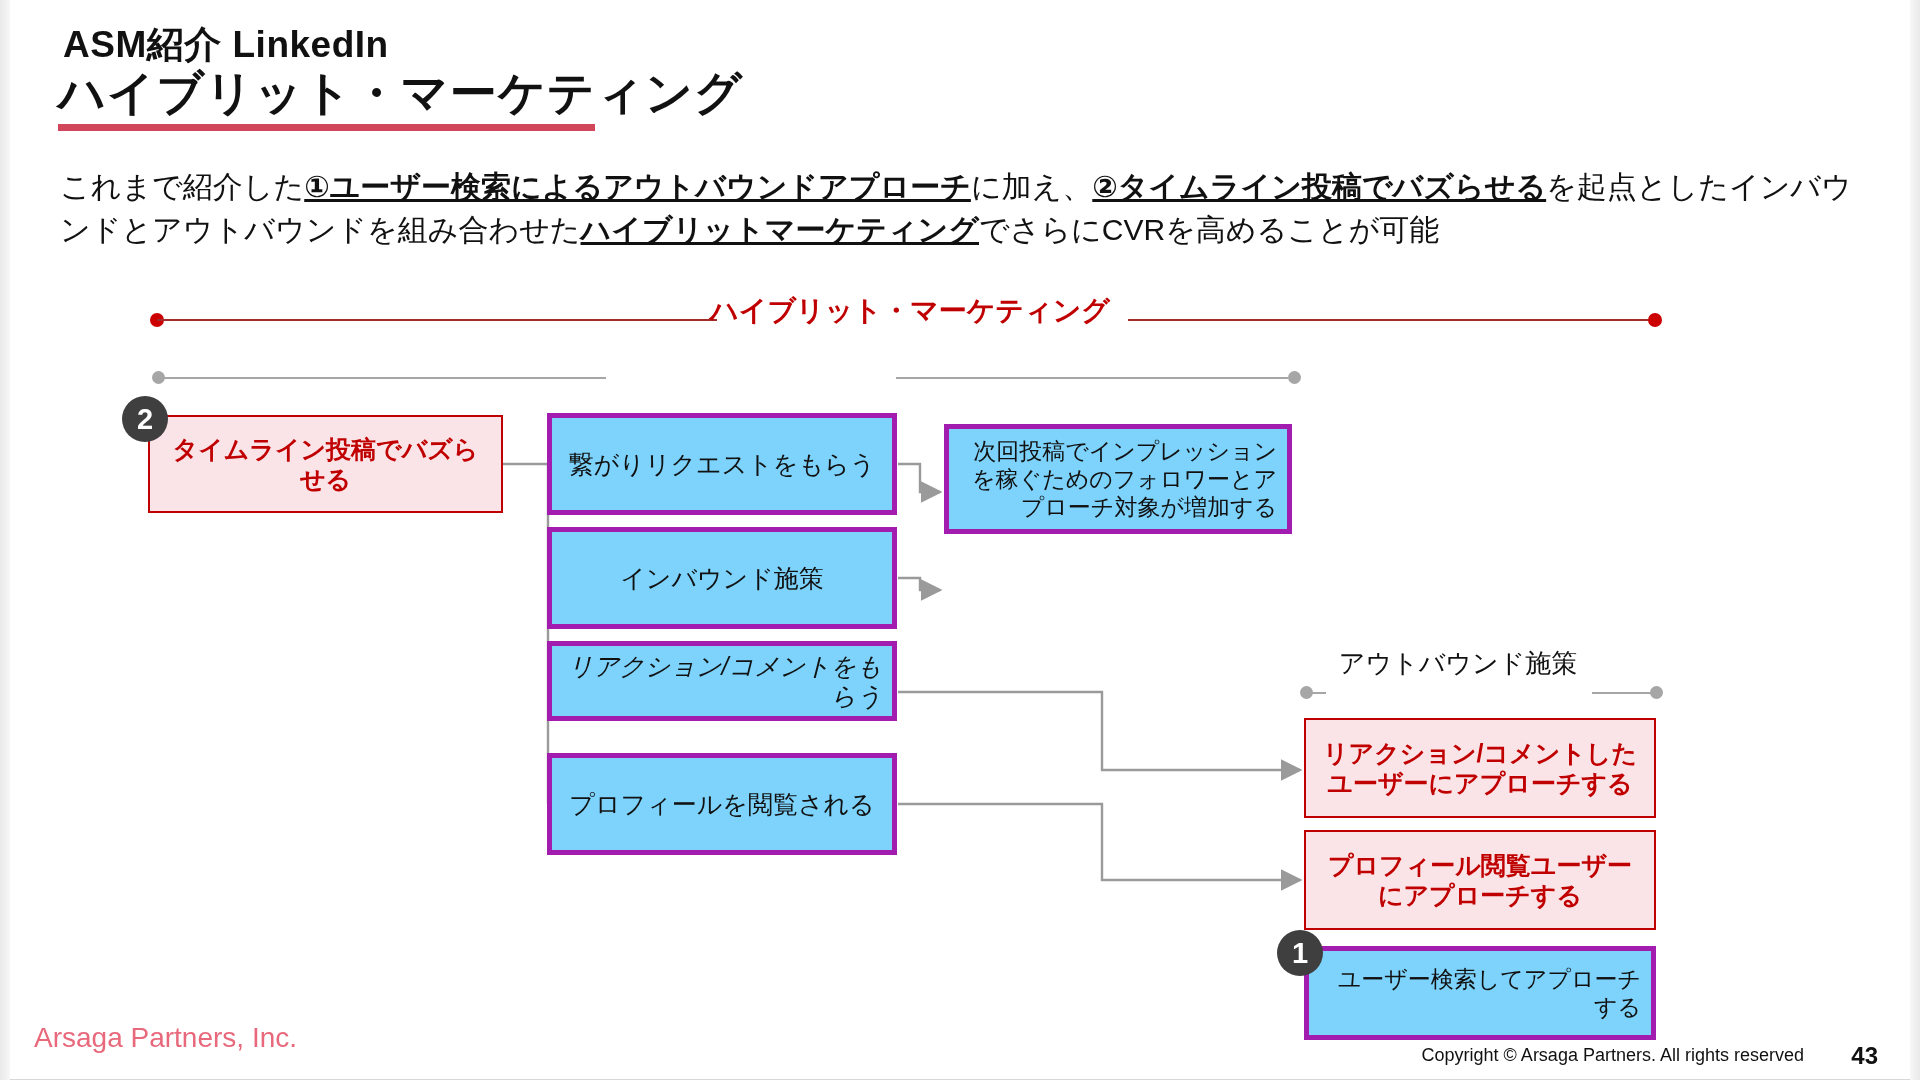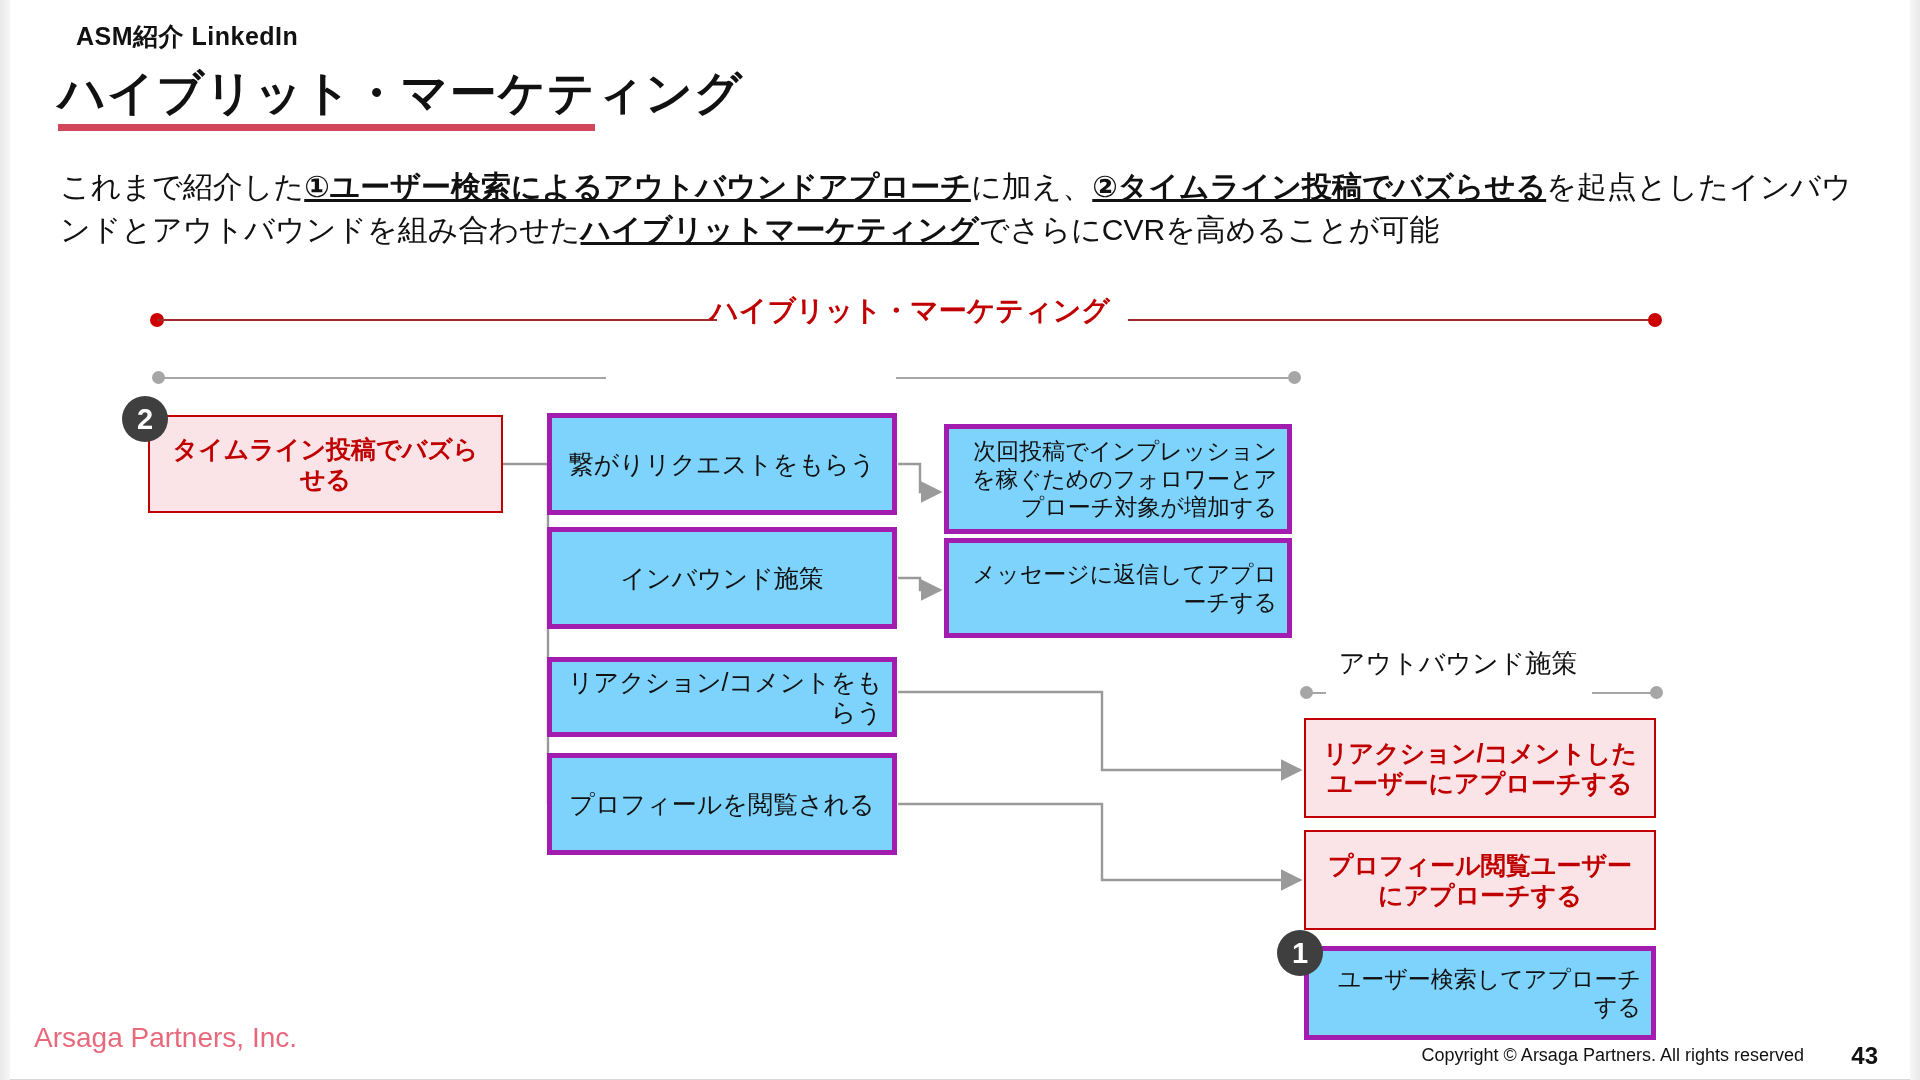--- a/index.html
+++ b/index.html
@@ -27,23 +27,23 @@
     width: 10px;
     height: 1080px;
     background: linear-gradient(to right, #e9e9e9, #f7f7f7);
   }
   .edge-rail.left  { left: 0; }
   .edge-rail.right { right: 0; background: linear-gradient(to left, #e9e9e9, #f7f7f7); }
 
   
   .eyebrow {
     position: absolute;
-    left: 76px;
+    left: 63px;
     top: 20px;
-    font-size: 25px;
+    font-size: 37px;
     font-weight: bold;
     letter-spacing: 0.5px;
     color: #111111;
     white-space: nowrap;
   }
   .slide-title {
     position: absolute;
     left: 58px;
     top: 62px;
     font-size: 47px;
@@ -246,25 +246,24 @@
 
       <path d="M898,804 L1102,804 L1102,880 L1300,880" marker-end="url(#ah)"></path>
     </g>
   </svg>
 
   <div class="badge" style="left:122px; top:396px;">2</div>
   <div class="node accent" style="left:148px; top:415px; width:355px; height:98px;">タイムライン投稿でバズらせる</div>
 
   <div class="node plain" style="left:547px; top:413px; width:350px; height:102px;">繋がりリクエストをもらう</div>
   <div class="node plain" style="left:547px; top:527px; width:350px; height:102px;">インバウンド施策</div>
-  <div class="node plain" style="left:547px; top:657px; width:350px; height:80px;">リアクション/コメントをもらう</div>
+  <div class="node plain" style="left:547px; top:641px; width:350px; height:80px;font-style:italic;">リアクション/コメントをもらう</div>
   <div class="node plain" style="left:547px; top:753px; width:350px; height:102px;">プロフィールを閲覧される</div>
 
   <div class="node plain small" style="left:944px; top:424px; width:348px; height:110px;">次回投稿でインプレッションを稼ぐためのフォロワーとアプローチ対象が増加する</div>
-  <div class="node plain small" style="left:944px; top:538px; width:348px; height:100px;">メッセージに返信してアプローチする</div>
 
   <div class="node accent" style="left:1304px; top:718px; width:352px; height:100px;">リアクション/コメントしたユーザーにアプローチする</div>
   <div class="node accent" style="left:1304px; top:830px; width:352px; height:100px;">プロフィール閲覧ユーザーにアプローチする</div>
 
   <div class="badge" style="left:1277px; top:930px;">1</div>
   <div class="node plain small" style="left:1304px; top:946px; width:352px; height:94px;">ユーザー検索してアプローチする</div>
 
   <div class="brand">Arsaga Partners, Inc.</div>
   <div class="copyright">Copyright © Arsaga Partners. All rights reserved</div>
   <div class="pagenum">43</div>

